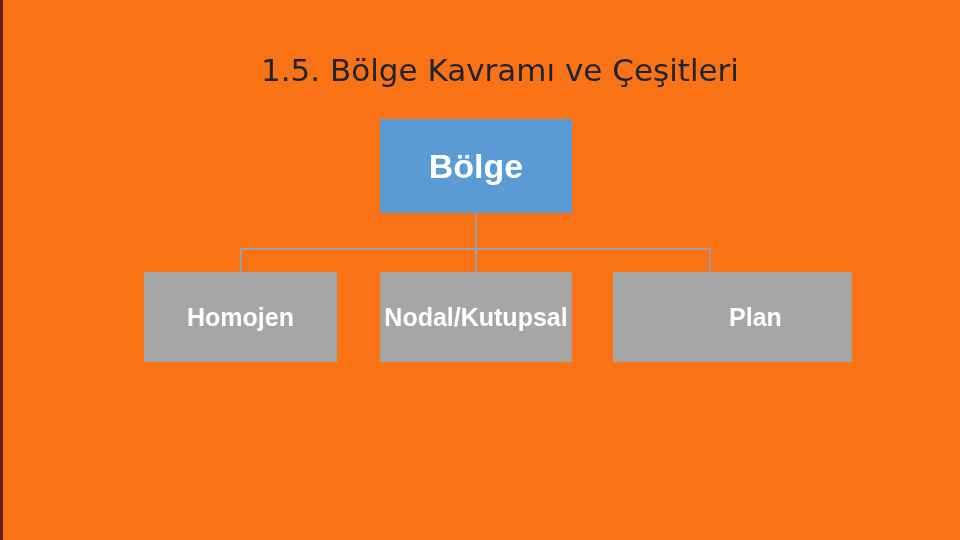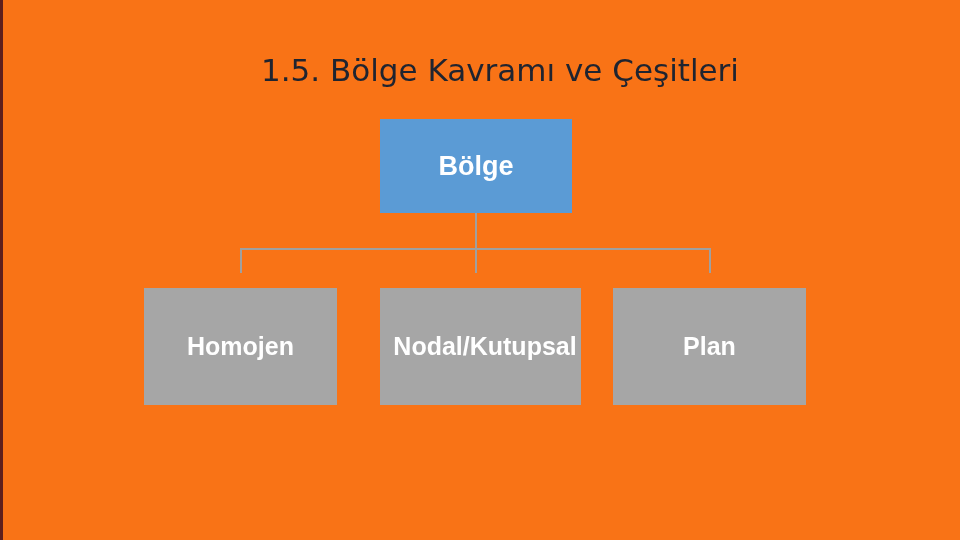--- a/index.html
+++ b/index.html
@@ -39,30 +39,30 @@
     align-items: center;
     justify-content: center;
     font-weight: 700;
     text-align: center;
   }
   .root-node {
     left: 380px;
     top: 119px;
     width: 192px;
     height: 94px;
-    font-size: 27px;
+    font-size: 34px;
   }
   .child-node {
-    top: 288px;
-    height: 117px;
+    top: 272px;
+    height: 90px;
     font-size: 25px;
   }
   .child-node.c1 { left: 144px; width: 193px; }
-  .child-node.c2 { left: 380px; width: 192px; padding-left: 9px; }
-  .child-node.c3 { left: 613px; width: 193px; }
+  .child-node.c2 { left: 380px; width: 192px; }
+  .child-node.c3 { left: 613px; width: 193px; padding-left: 46px; }
   .connector {
     position: absolute;
   }
   .conn-parent-stub { left: 475px; top: 213px; width: 2px; height: 36px; }
   .conn-horizontal  { left: 240px; top: 248px; width: 471px; height: 2px; }
   .conn-stub-1      { left: 240px; top: 249px; width: 2px; height: 24px; }
   .conn-stub-2      { left: 475px; top: 249px; width: 2px; height: 24px; }
   .conn-stub-3      { left: 709px; top: 249px; width: 2px; height: 24px; }
 </style>
 </head>

